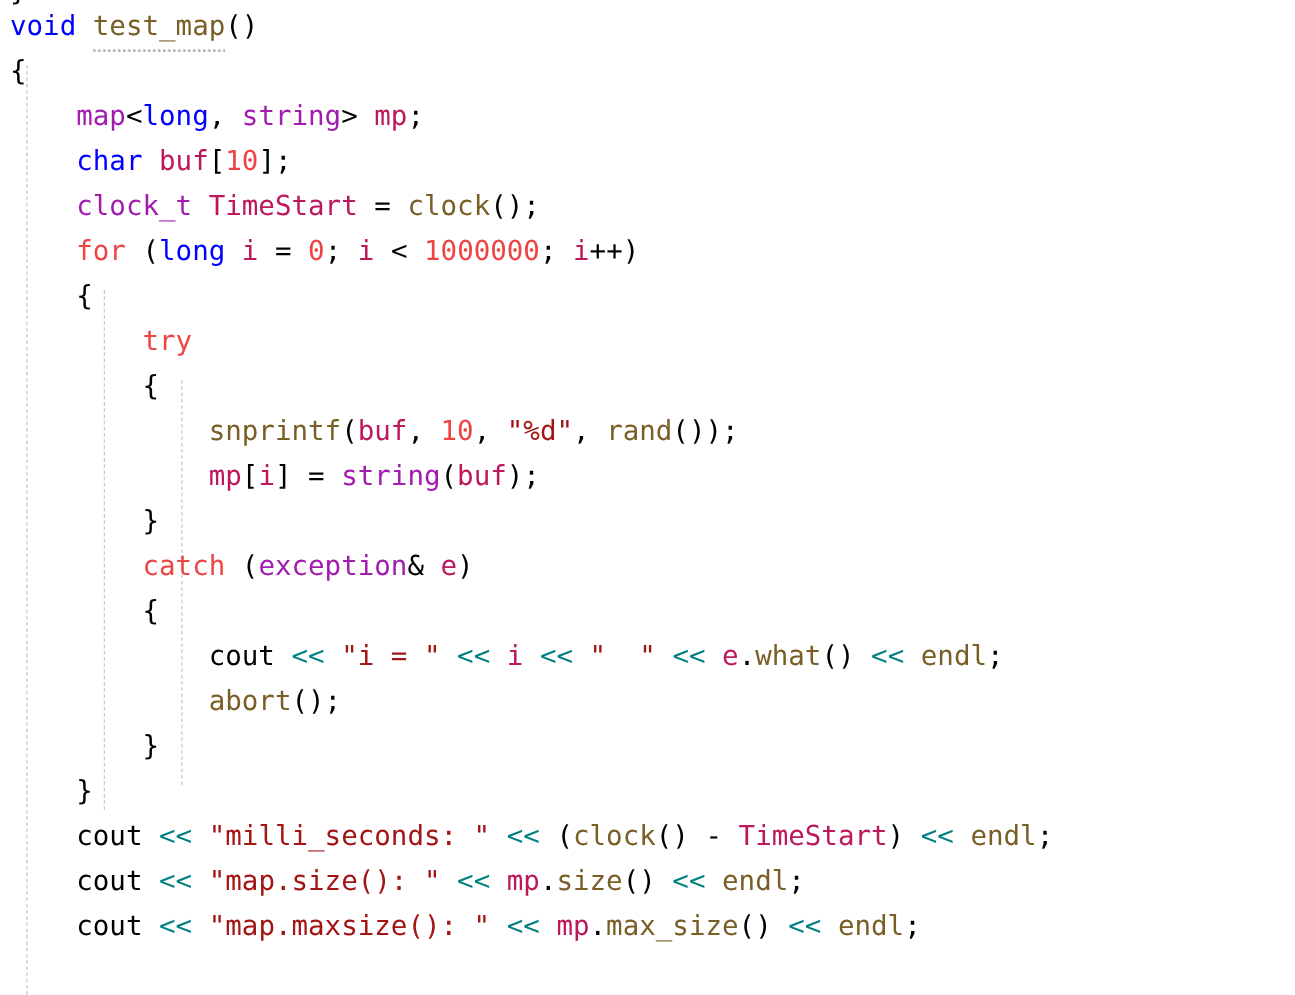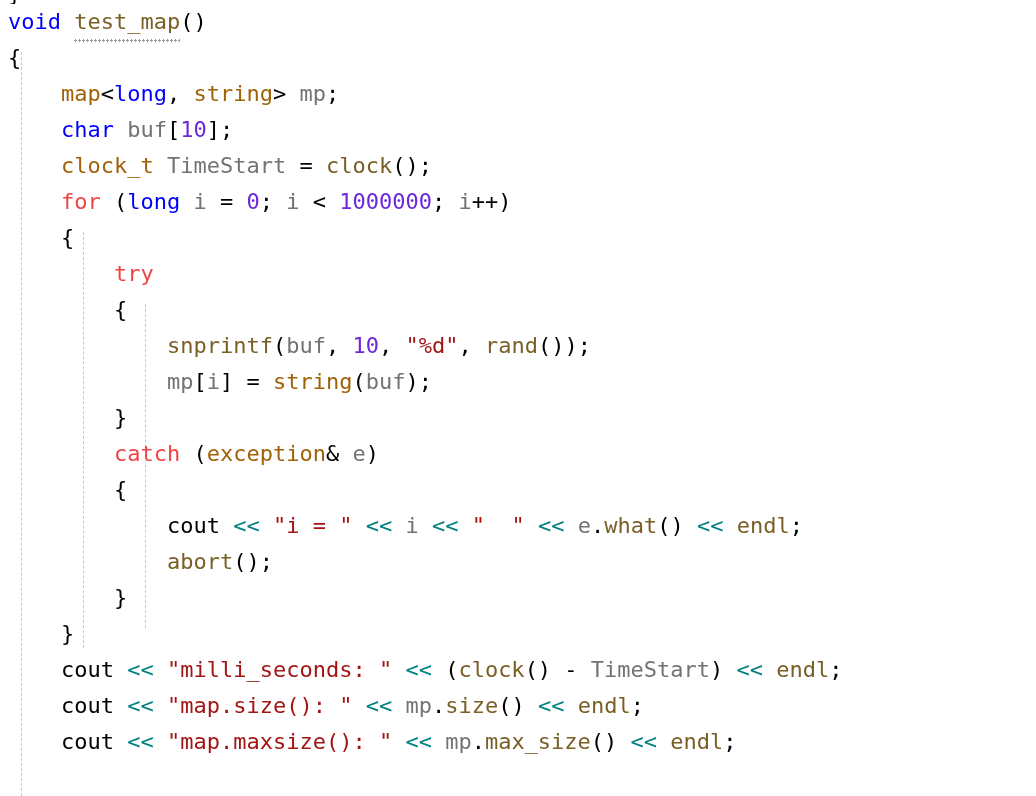--- a/index.html
+++ b/index.html
@@ -55,24 +55,24 @@
     height: 36px;
     white-space: pre;
     padding-left: 8px;
     box-sizing: border-box;
   }
 
   
   .t-plain    { color: #000000; }
   .t-kw       { color: #0000FF; }   
   .t-kwctl    { color: #ef4444; }   
-  .t-type     { color: #a16207; text-align: center; }   
-  .t-ident    { color: #737373; }   
+  .t-type     { color: #a21caf; text-align: center; }   
+  .t-ident    { color: #be185d; }   
   .t-func     { color: #795E26; }   
-  .t-num      { color: #6d28d9; }   
+  .t-num      { color: #ef4444; }   
   .t-str      { color: #A31515; }   
   .t-op       { color: #008080; }
 
   
   .squiggle {
     position: relative;
     display: inline-block;
   }
   .squiggle::after {
     content: "";

